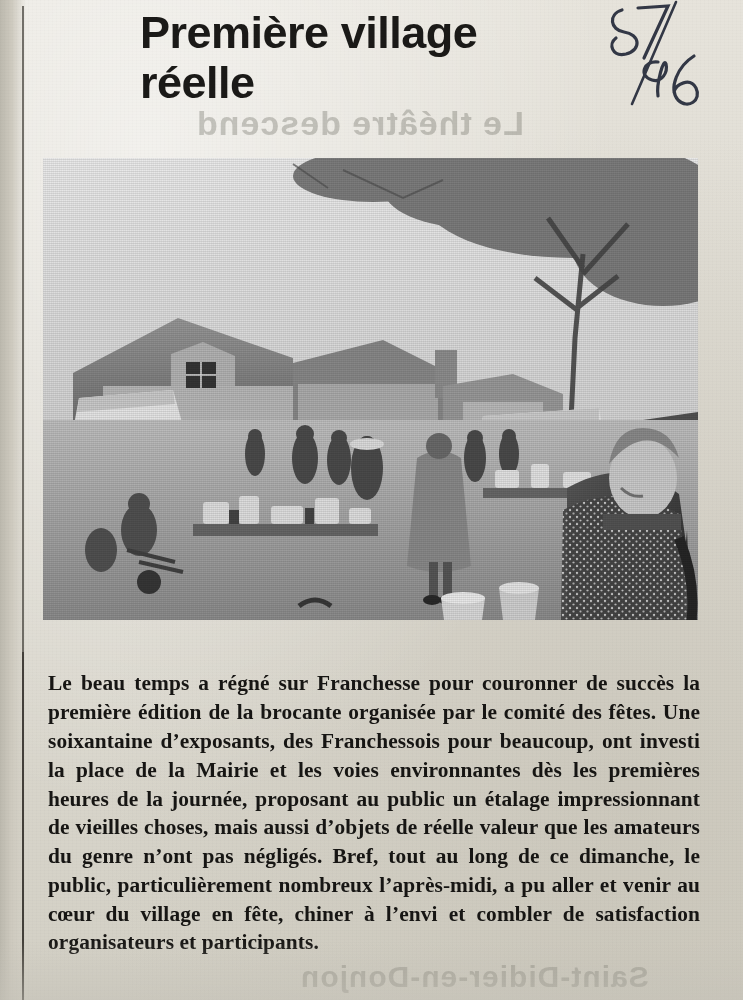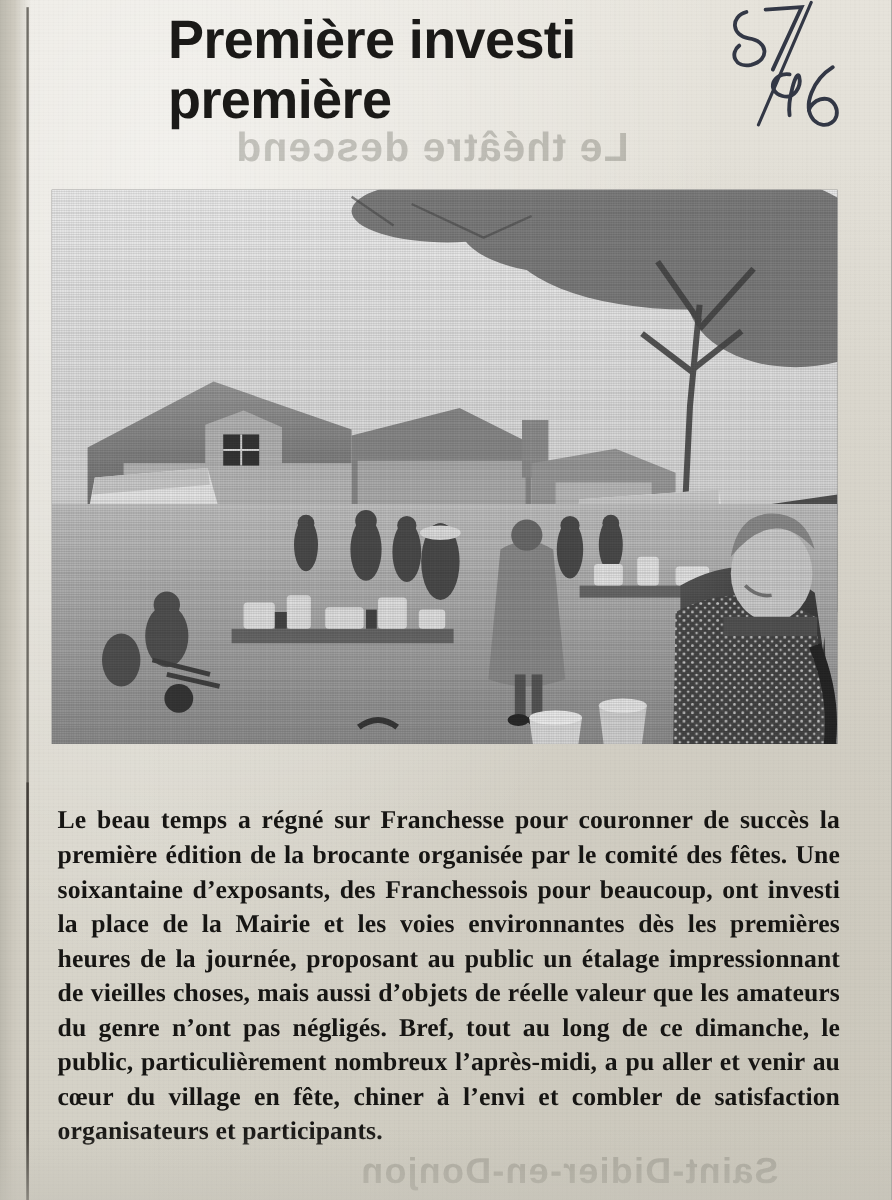--- a/index.html
+++ b/index.html
@@ -146,22 +146,22 @@
 
   <div class="paper"></div>
   <div class="left-edge"></div>
   <div class="edge-rule"></div>
   <div class="edge-rule2"></div>
 
   <div class="ghost ghost-1">Le théâtre descend</div>
   <div class="ghost ghost-2">Saint-Didier-en-Donjon</div>
 
   <div class="headline">
-    <span>Première investi</span>
-    <span class="l2">première</span>
+    <span>Première village</span>
+    <span class="l2">réelle</span>
   </div>
 
   <div class="handwriting" title="87/96">
     <svg width="110" height="120" viewBox="0 0 110 120" fill="none">
       <g stroke="#242a3a" stroke-width="3.2" stroke-linecap="round" fill="none" opacity="0.92">
 
         <path d="M24 14 C10 18 12 34 26 36 C42 38 44 54 28 58 C14 61 10 48 18 42"></path>
 
         <path d="M40 12 L70 10 L46 62"></path>
 

